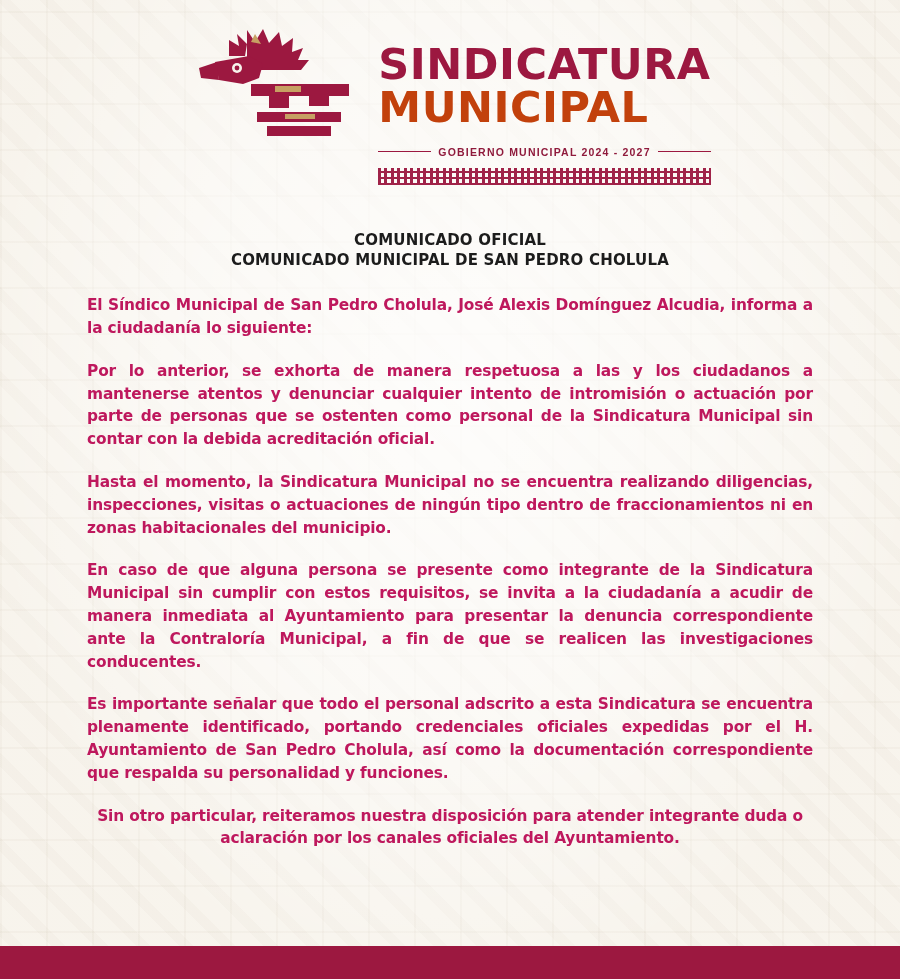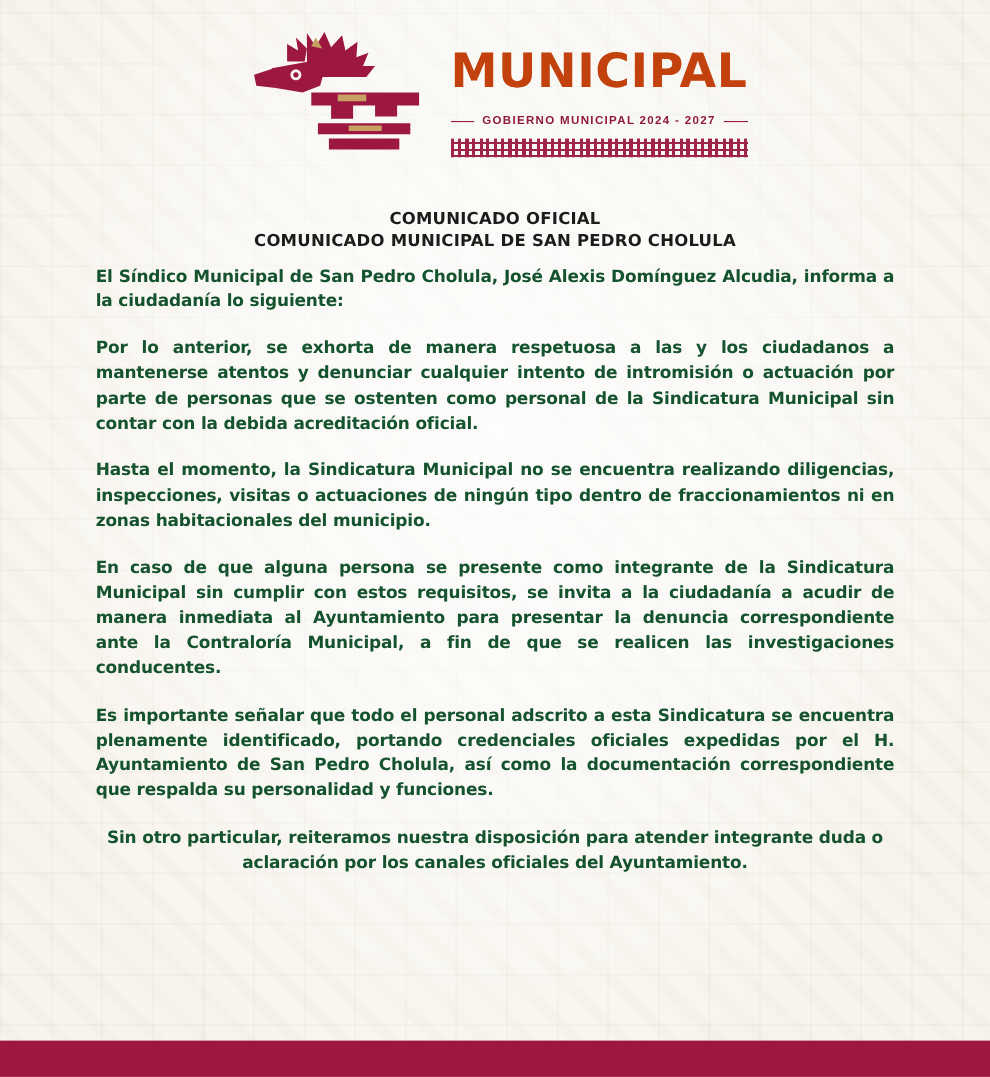--- a/index.html
+++ b/index.html
@@ -118,23 +118,23 @@
   .titles .t1, .titles .t2 {
     font-size: 15px;
     font-weight: 800;
     letter-spacing: 0.2px;
     line-height: 1.32;
     font-family: "DejaVu Sans", sans-serif;
   }
 
   
   .content {
-    margin: 10px auto 0 auto;
+    margin: 24px auto 0 auto;
     width: 726px;
-    color: #14532d;
+    color: #be185d;
   }
   .content p {
     font-size: 15.4px;
     font-weight: 700;
     line-height: 1.48;
     margin-bottom: 20px;
     text-align: justify;
     font-family: "DejaVu Sans", sans-serif;
     letter-spacing: -0.15px;
   }
@@ -184,20 +184,21 @@
           </g>
           <g fill="#c7a063">
             <path d="M86 60 L112 60 L112 66 L86 66 Z"></path>
             <path d="M96 88 L126 88 L126 93 L96 93 Z"></path>
             <path d="M66 8 L72 18 L62 16 Z"></path>
           </g>
         </svg>
       </div>
 
       <div class="wordmark">
+        <div class="line1">SINDICATURA</div>
         <div class="line2">MUNICIPAL</div>
         <div class="line3">
           <span class="rule"></span>
           <span>GOBIERNO MUNICIPAL 2024 - 2027</span>
           <span class="rule"></span>
         </div>
         <div class="greca-strip"></div>
       </div>
 
     </div>

